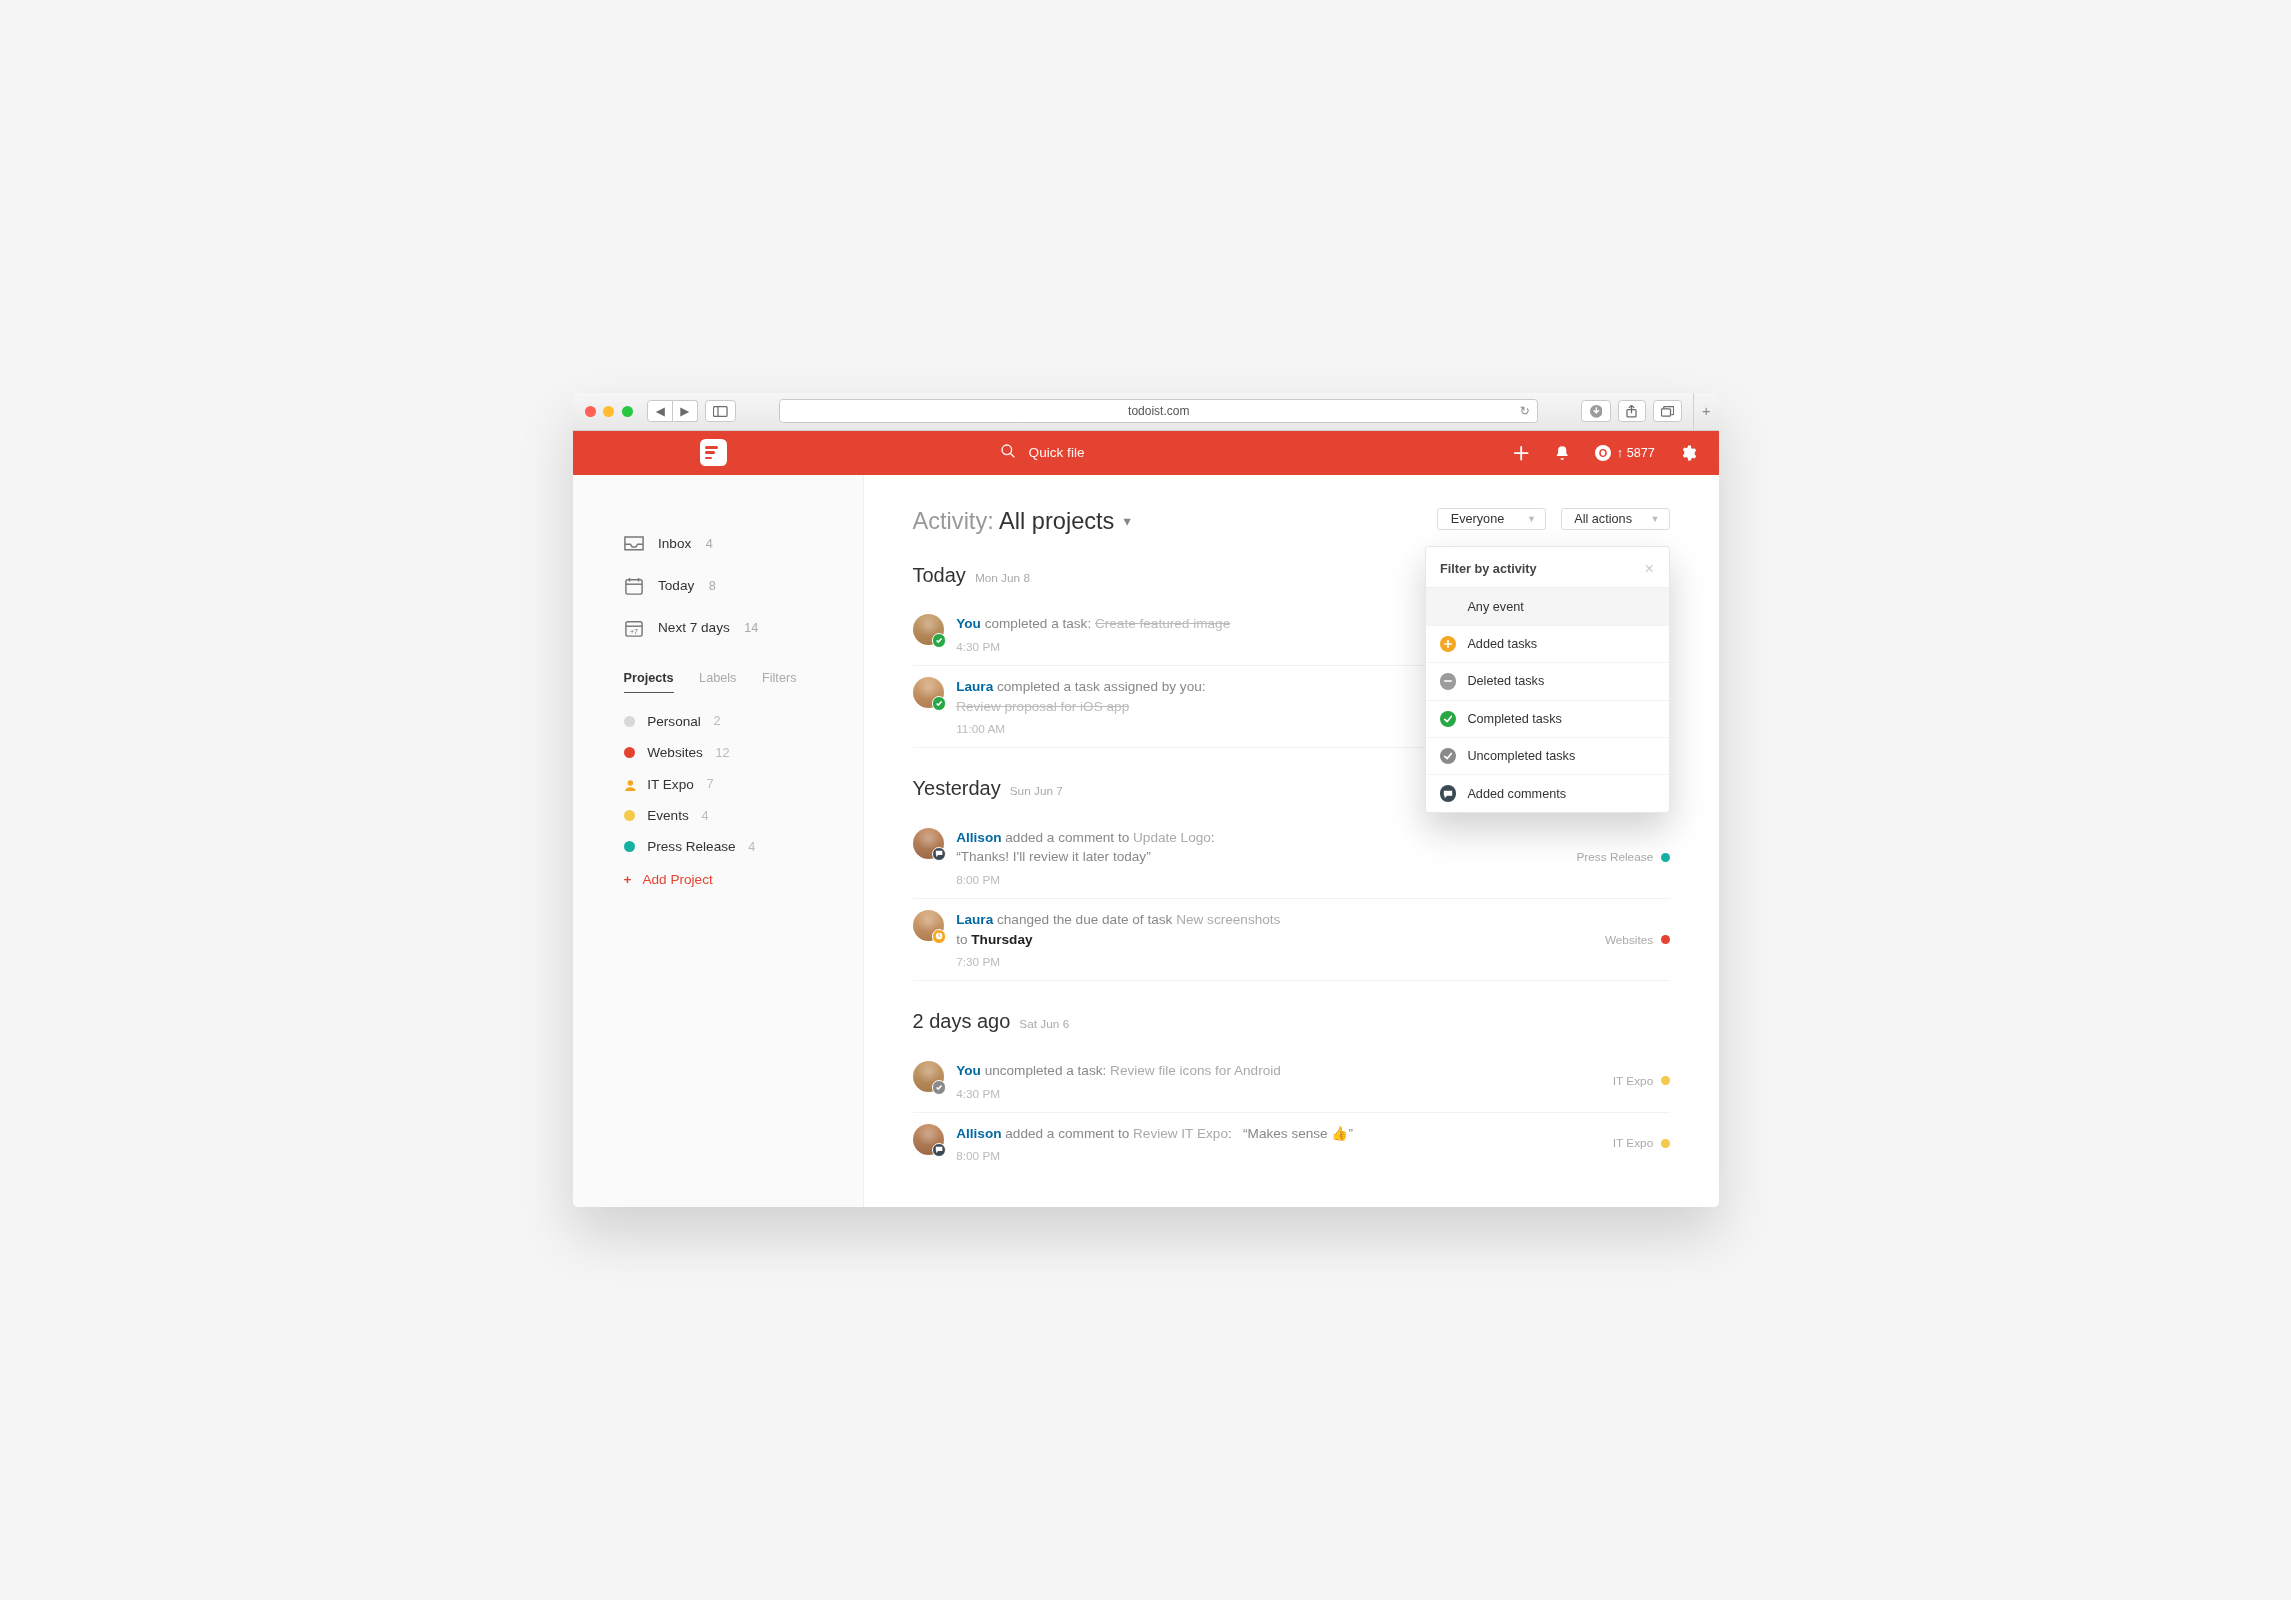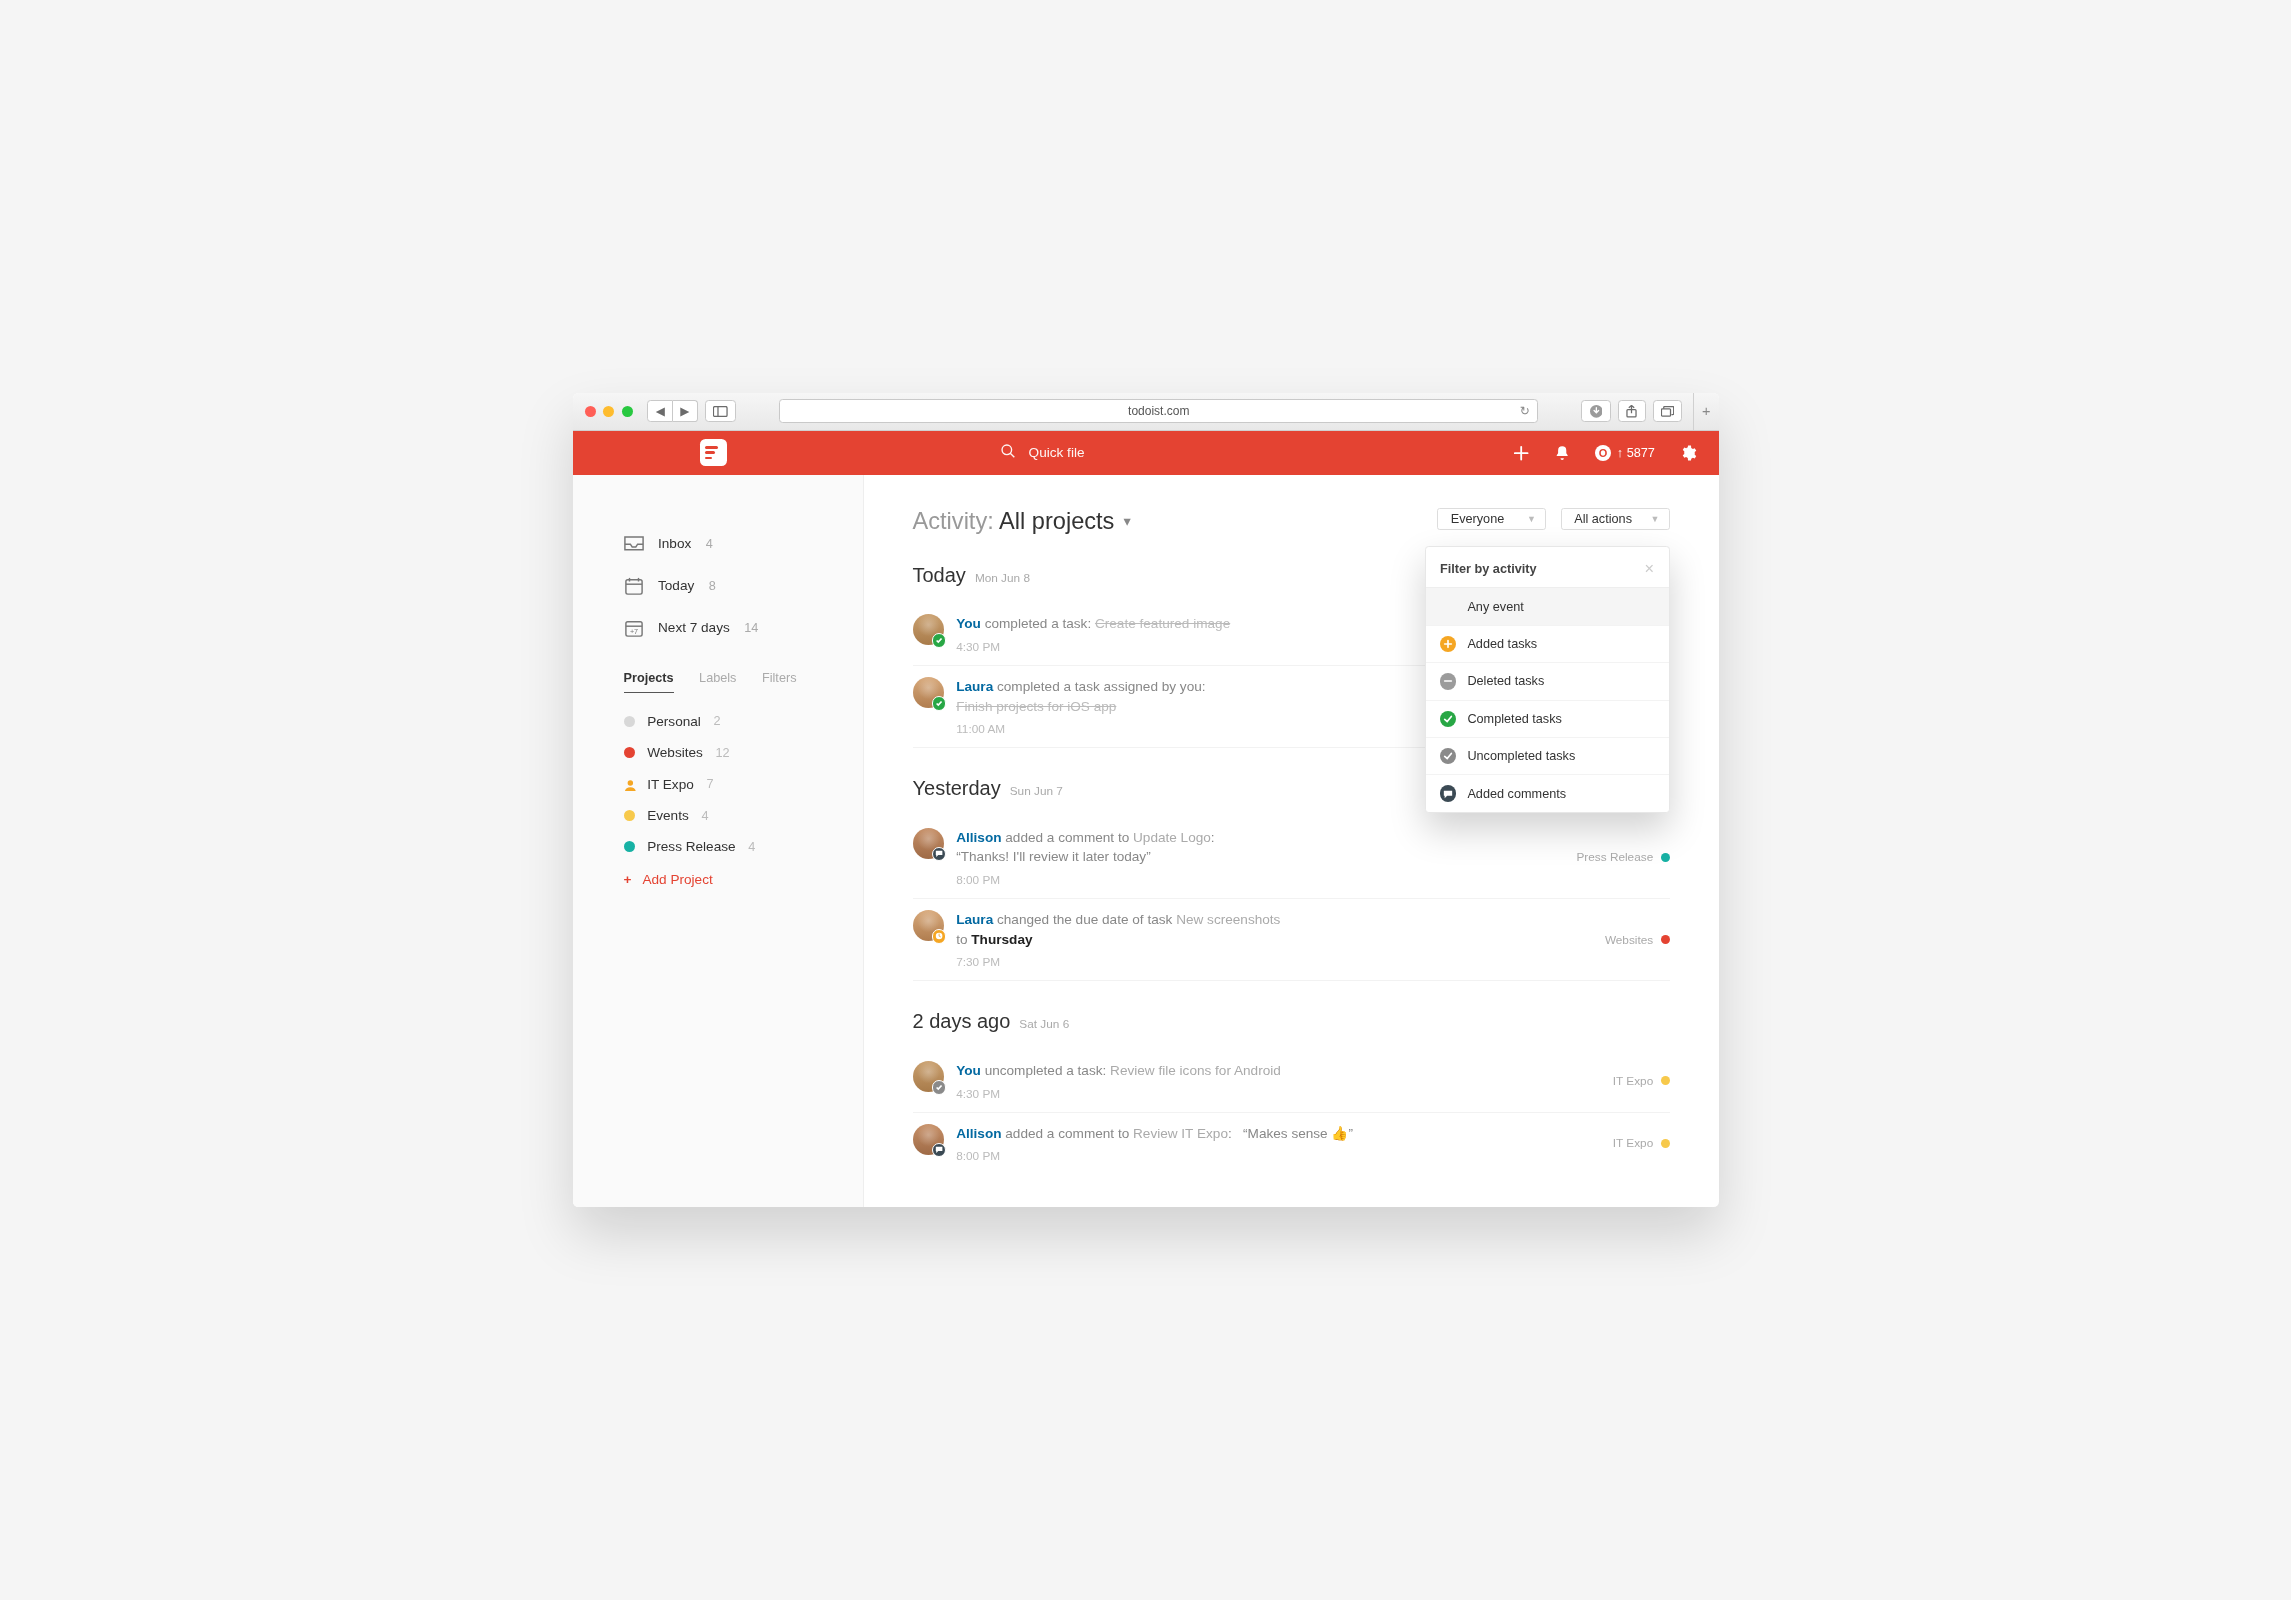--- a/index.html
+++ b/index.html
@@ -349,21 +349,21 @@
           <div class="act">
             <div class="avatar c2">
               <span class="av-badge bdg-complete">
                 <svg viewBox="0 0 10 10" stroke="#fff" stroke-width="2" fill="none">
                   <polyline points="2,5.5 4,7.5 8,3"></polyline>
                 </svg>
               </span>
             </div>
             <div class="act-body">
               <div class="line"><span class="who">Laura</span> completed a task assigned by you:</div>
-              <div class="line"><span class="strike">Finish projects for iOS app</span></div>
+              <div class="line"><span class="strike">Review proposal for iOS app</span></div>
               <div class="time">11:00 AM</div>
             </div>
           </div>
           <div class="section-head">
             <h2>Yesterday</h2>
             <span class="date">Sun Jun 7</span>
           </div>
           <div class="act">
             <div class="avatar c3">
               <span class="av-badge bdg-comment">

